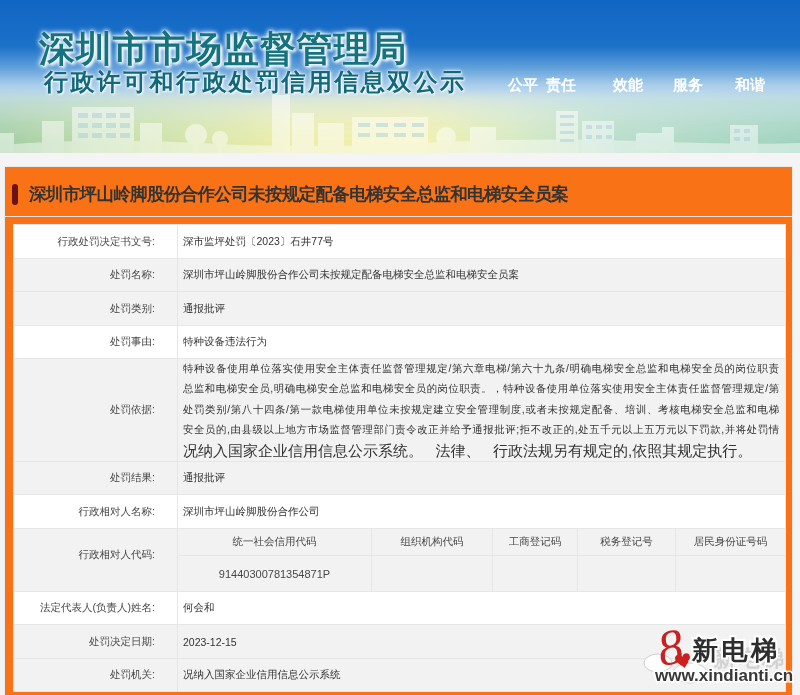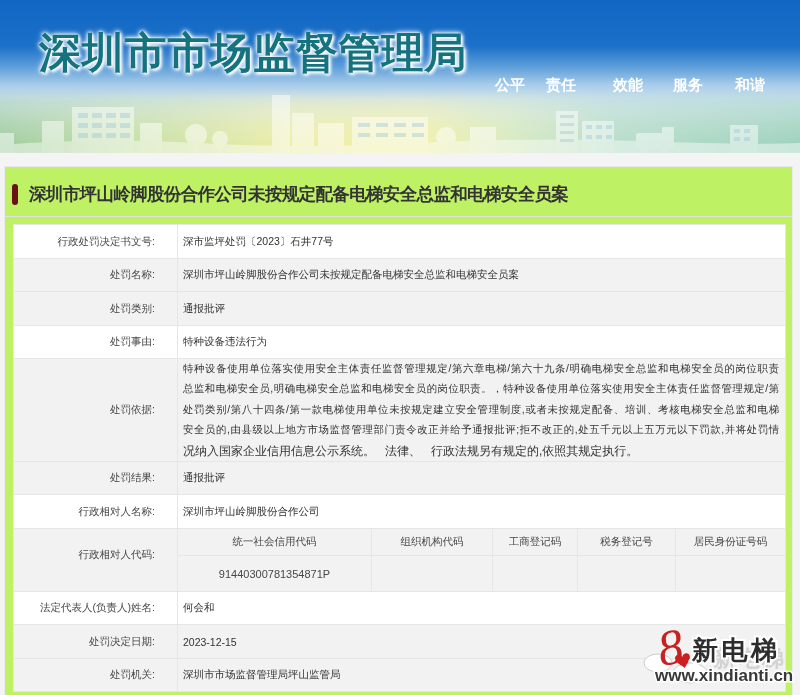--- a/index.html
+++ b/index.html
@@ -4,39 +4,39 @@
 <style>
 html,body{margin:0;padding:0;}
 body{width:800px;height:695px;background:#f4f4f5;font-family:"Liberation Sans",sans-serif;position:relative;overflow:hidden;}
 .banner{position:absolute;left:0;top:0;width:800px;height:153px;
 background:
  linear-gradient(to bottom, #1066c3 0%, #1b70c8 30%, #5f9fda 44%, #a5cbe9 55%, #cde2f3 65%, #e0edf8 76%, #eaf2f3 88%, #ecf3e2 100%);
 overflow:hidden;}
 .bb{position:absolute;left:0;top:88px;width:800px;height:65px;
 background:linear-gradient(to right,#a2cda4 0%,#c6dfa8 16%,#ecedaa 36%,#f2f0ab 52%,#d8eac0 64%,#b9ddca 76%,#a8d6c2 92%,#a0d2be 100%);
 -webkit-mask-image:linear-gradient(to bottom,transparent 0%,rgba(0,0,0,.45) 22%,rgba(0,0,0,.8) 55%,#000 85%);}
-.t1{position:absolute;left:39px;top:25px;font-size:42px;font-weight:bold;letter-spacing:0.8px;color:#15727f;
+.t1{position:absolute;left:39px;top:25px;font-size:36px;font-weight:bold;letter-spacing:0.8px;color:#15727f;
  text-shadow:0 0 2px #fff,0 0 4px #fff,0 0 6px #fff,2px 2px 3px rgba(255,255,255,.9);white-space:nowrap;}
 .t2{position:absolute;left:44px;top:66px;font-size:24px;font-weight:bold;letter-spacing:2.4px;color:#10687a;
  text-shadow:0 0 2px #fff,0 0 4px #fff,1px 1px 2px rgba(255,255,255,.9);white-space:nowrap;}
 .sl{position:absolute;top:76px;font-size:15px;font-weight:bold;color:#fff;white-space:nowrap;}
 .sle{position:absolute;left:491px;top:96px;font-size:10.5px;color:rgba(255,255,255,.92);white-space:nowrap;word-spacing:3px;}
-.box{position:absolute;left:4px;top:166px;width:787px;height:529px;background:#bef264;border:1px solid #eaeaea;border-bottom:none;}
+.box{position:absolute;left:4px;top:166px;width:787px;height:529px;background:#f97316;border:1px solid #eaeaea;border-bottom:none;}
 .head{position:relative;height:49px;border-bottom:1px solid #e2e2e2;}
 .bar{position:absolute;left:7px;top:17px;width:6px;height:21px;background:#6b1212;border-radius:3px;}
 .htxt{position:absolute;left:24px;top:15px;font-size:17.5px;font-weight:bold;color:#333;letter-spacing:-0.65px;white-space:nowrap;}
 table{border-collapse:collapse;table-layout:fixed;margin:7px 0 0 8px;width:772px;}
 td{border:1px solid #e6e6e6;font-size:10.5px;color:#333;padding:0;overflow:hidden;}
 td.lb{text-align:right;padding-right:22px;color:#474747;}
 td.vl{text-align:left;padding-left:5px;padding-right:6px;}
 tr.g td{background:#f2f2f2;}
 tr.w td{background:#fff;}
 td.ct{text-align:center;color:#474747;}
 .jl{font-size:10.4px;line-height:20.4px;text-align:justify;text-align-last:justify;}
-.jll{font-size:12px;line-height:20.4px;}
+.jll{font-size:15px;line-height:20.4px;}
 .lg{position:absolute;left:640px;top:615px;width:160px;height:80px;}
 </style>
 </head>
 <body>
 <div class="banner">
 <div class="bb"></div>
 <svg class="sky" width="800" height="70" viewBox="0 0 800 70" style="position:absolute;left:0;top:83px;">
  <g fill="#ffffff" opacity="0.5">
   <rect x="0" y="50" width="14" height="20"></rect>
   <rect x="42" y="38" width="22" height="32"></rect>
@@ -93,21 +93,22 @@
   <rect x="586" y="52" width="6" height="4"></rect>
         <rect x="596" y="52" width="6" height="4"></rect>
         <rect x="606" y="52" width="6" height="4"></rect>
   <rect x="734" y="46" width="6" height="4"></rect>
         <rect x="744" y="46" width="6" height="4"></rect>
   <rect x="734" y="54" width="6" height="4"></rect>
         <rect x="744" y="54" width="6" height="4"></rect>
  </g>
 </svg>
 <div class="t1">深圳市市场监督管理局</div>
-<div class="sl" style="left:495px;">公平</div>
+<div class="t2">行政许可和行政处罚信用信息双公示</div>
+<div class="sl" style="left:508px;">公平</div>
 <div class="sl" style="left:546px;">责任</div>
 <div class="sl" style="left:613px;">效能</div>
 <div class="sl" style="left:673px;">服务</div>
 <div class="sl" style="left:735px;">和谐</div>
 </div>
 <div class="box">
 <div class="head">
       <span class="bar"></span>
       <span class="htxt">深圳市坪山岭脚股份合作公司未按规定配备电梯安全总监和电梯安全员案</span>
     </div>
@@ -173,21 +174,21 @@
 <tr class="w" style="height:33px;">
           <td class="lb">法定代表人(负责人)姓名:</td>
           <td class="vl" colspan="5">何会和</td>
         </tr>
 <tr class="g" style="height:34px;">
           <td class="lb">处罚决定日期:</td>
           <td class="vl" colspan="5">2023-12-15</td>
         </tr>
 <tr class="g" style="height:33px;">
           <td class="lb">处罚机关:</td>
-          <td class="vl" colspan="5">深圳市市场监督管理局坪山监管局</td>
+          <td class="vl" colspan="5">况纳入国家企业信用信息公示系统</td>
         </tr>
 </tbody>
     </table>
 </div>
 <svg class="lg" viewBox="0 0 160 80">
  <ellipse cx="18" cy="48" rx="14" ry="9" fill="#fff" stroke="#cdcdcd" stroke-width="1"></ellipse>
  <ellipse cx="50" cy="58" rx="17" ry="10" fill="#fff" stroke="#cdcdcd" stroke-width="1"></ellipse>
  <text x="74" y="51" font-size="22" font-weight="bold" font-family="Liberation Sans" fill="#cdcdcd" letter-spacing="2" opacity="0.85">新电梯</text>
  <g transform="translate(21,51) rotate(-10)">
       <text x="0" y="0" font-size="50" font-family="Liberation Serif" font-style="italic" fill="#c62222">8</text>

